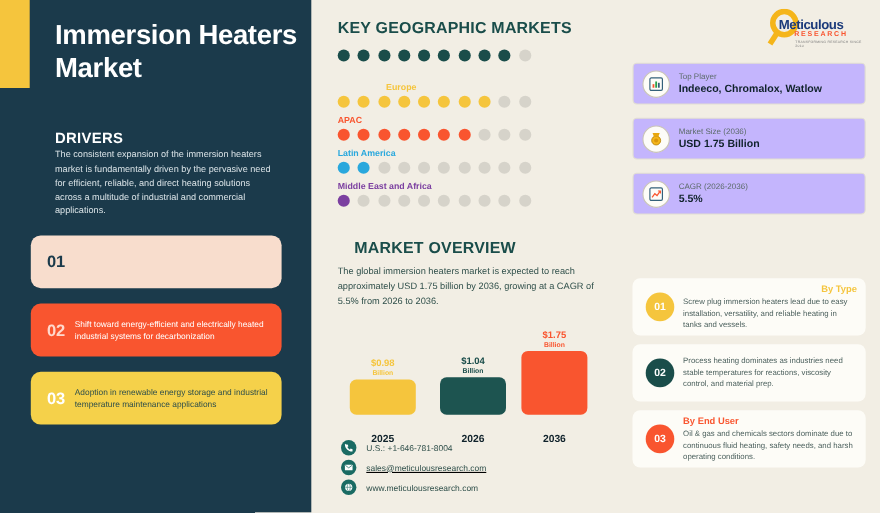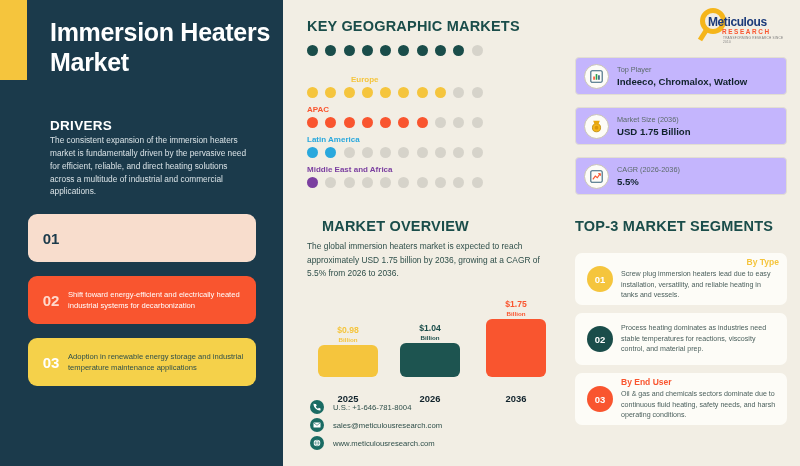--- a/index.html
+++ b/index.html
@@ -290,58 +290,57 @@
       <div class="bar-group" style="left: 8px;">
         <div class="bar-val" style="color: rgb(245, 197, 61);"><span>$0.98</span><small>Billion</small></div>
         <div class="bar" style="height: 32px; background: rgb(245, 197, 61);"></div>
         <div class="bar-year">2025</div>
       </div>
       <div class="bar-group" style="left: 90px;">
         <div class="bar-val" style="color: rgb(26, 77, 74);"><span>$1.04</span><small>Billion</small></div>
         <div class="bar" style="height: 34px; background: rgb(29, 84, 80);"></div>
         <div class="bar-year">2026</div>
       </div>
-      <div class="bar-group" style="left: 176px;">
+      <div class="bar-group" style="left: 164px;">
         <div class="bar-val" style="color: rgb(249, 85, 47);"><span>$1.75</span><small>Billion</small></div>
         <div class="bar" style="height: 58px; background: rgb(249, 85, 47);"></div>
         <div class="bar-year">2036</div>
       </div>
     </div>
 
   <div id="contact-rows">
       <div class="contact-row" style="top: 400px;">
         <div class="contact-icon">
           <svg width="8" height="8" viewBox="0 0 16 16">
             <path d="M3 2h3l1.5 3.5-2 1.3a10 10 0 004.7 4.7l1.3-2L15 11v3a1 1 0 01-1 1C7.4 15 1 8.6 1 2a1 1 0 011-1z" fill="#ffffff"></path>
           </svg>
         </div>
         <div class="contact-text">U.S.: +1-646-781-8004</div>
       </div>
-      <div class="contact-row" style="top: 418px;">
+      <div class="contact-row" style="top: 418px; text-decoration: underline;">
         <div class="contact-icon">
           <svg width="8" height="8" viewBox="0 0 16 16">
             <rect x="1" y="3" width="14" height="10" rx="1" fill="#ffffff"></rect>
             <path d="M1.8 4L8 8.6 14.2 4" fill="none" stroke="#1a6b63" stroke-width="1.3"></path>
           </svg>
         </div>
         <div class="contact-text">sales@meticulousresearch.com</div>
       </div>
       <div class="contact-row" style="top: 436px;">
         <div class="contact-icon">
           <svg width="8" height="8" viewBox="0 0 16 16">
             <circle cx="8" cy="8" r="6.6" fill="#ffffff"></circle>
             <ellipse cx="8" cy="8" rx="2.8" ry="6.6" fill="none" stroke="#1a6b63" stroke-width="1"></ellipse>
             <line x1="1.6" y1="8" x2="14.4" y2="8" stroke="#1a6b63" stroke-width="1"></line>
           </svg>
         </div>
         <div class="contact-text">www.meticulousresearch.com</div>
       </div>
     </div>
 
-  <div class="sec-head" id="seg-head">TOP-3 MARKET SEGMENTS</div>
   <div id="seg-cards">
       <div class="seg-card" style="top: 253px;">
         <div class="seg-badge" style="background: rgb(245, 197, 61);">01</div>
         <div class="seg-body">
           <div class="seg-title" style="color: rgb(245, 197, 61); text-align: right;">By Type</div>
           <div class="seg-desc">Screw plug immersion heaters lead due to easy installation, versatility, and reliable heating in tanks and vessels.</div>
         </div>
       </div>
       <div class="seg-card" style="top: 313px;">
         <div class="seg-badge" style="background: rgb(26, 77, 74);">02</div>

